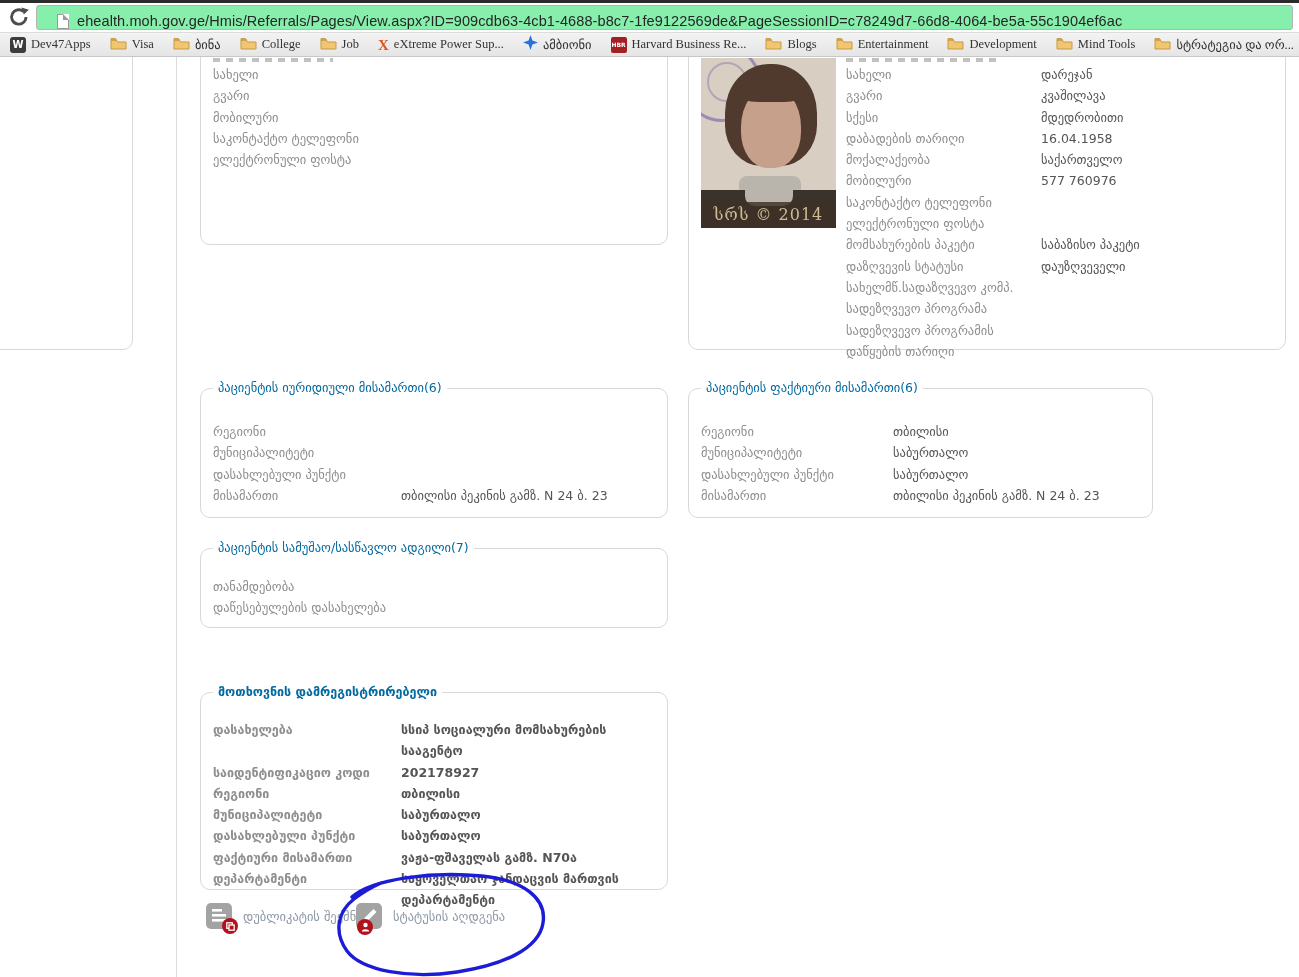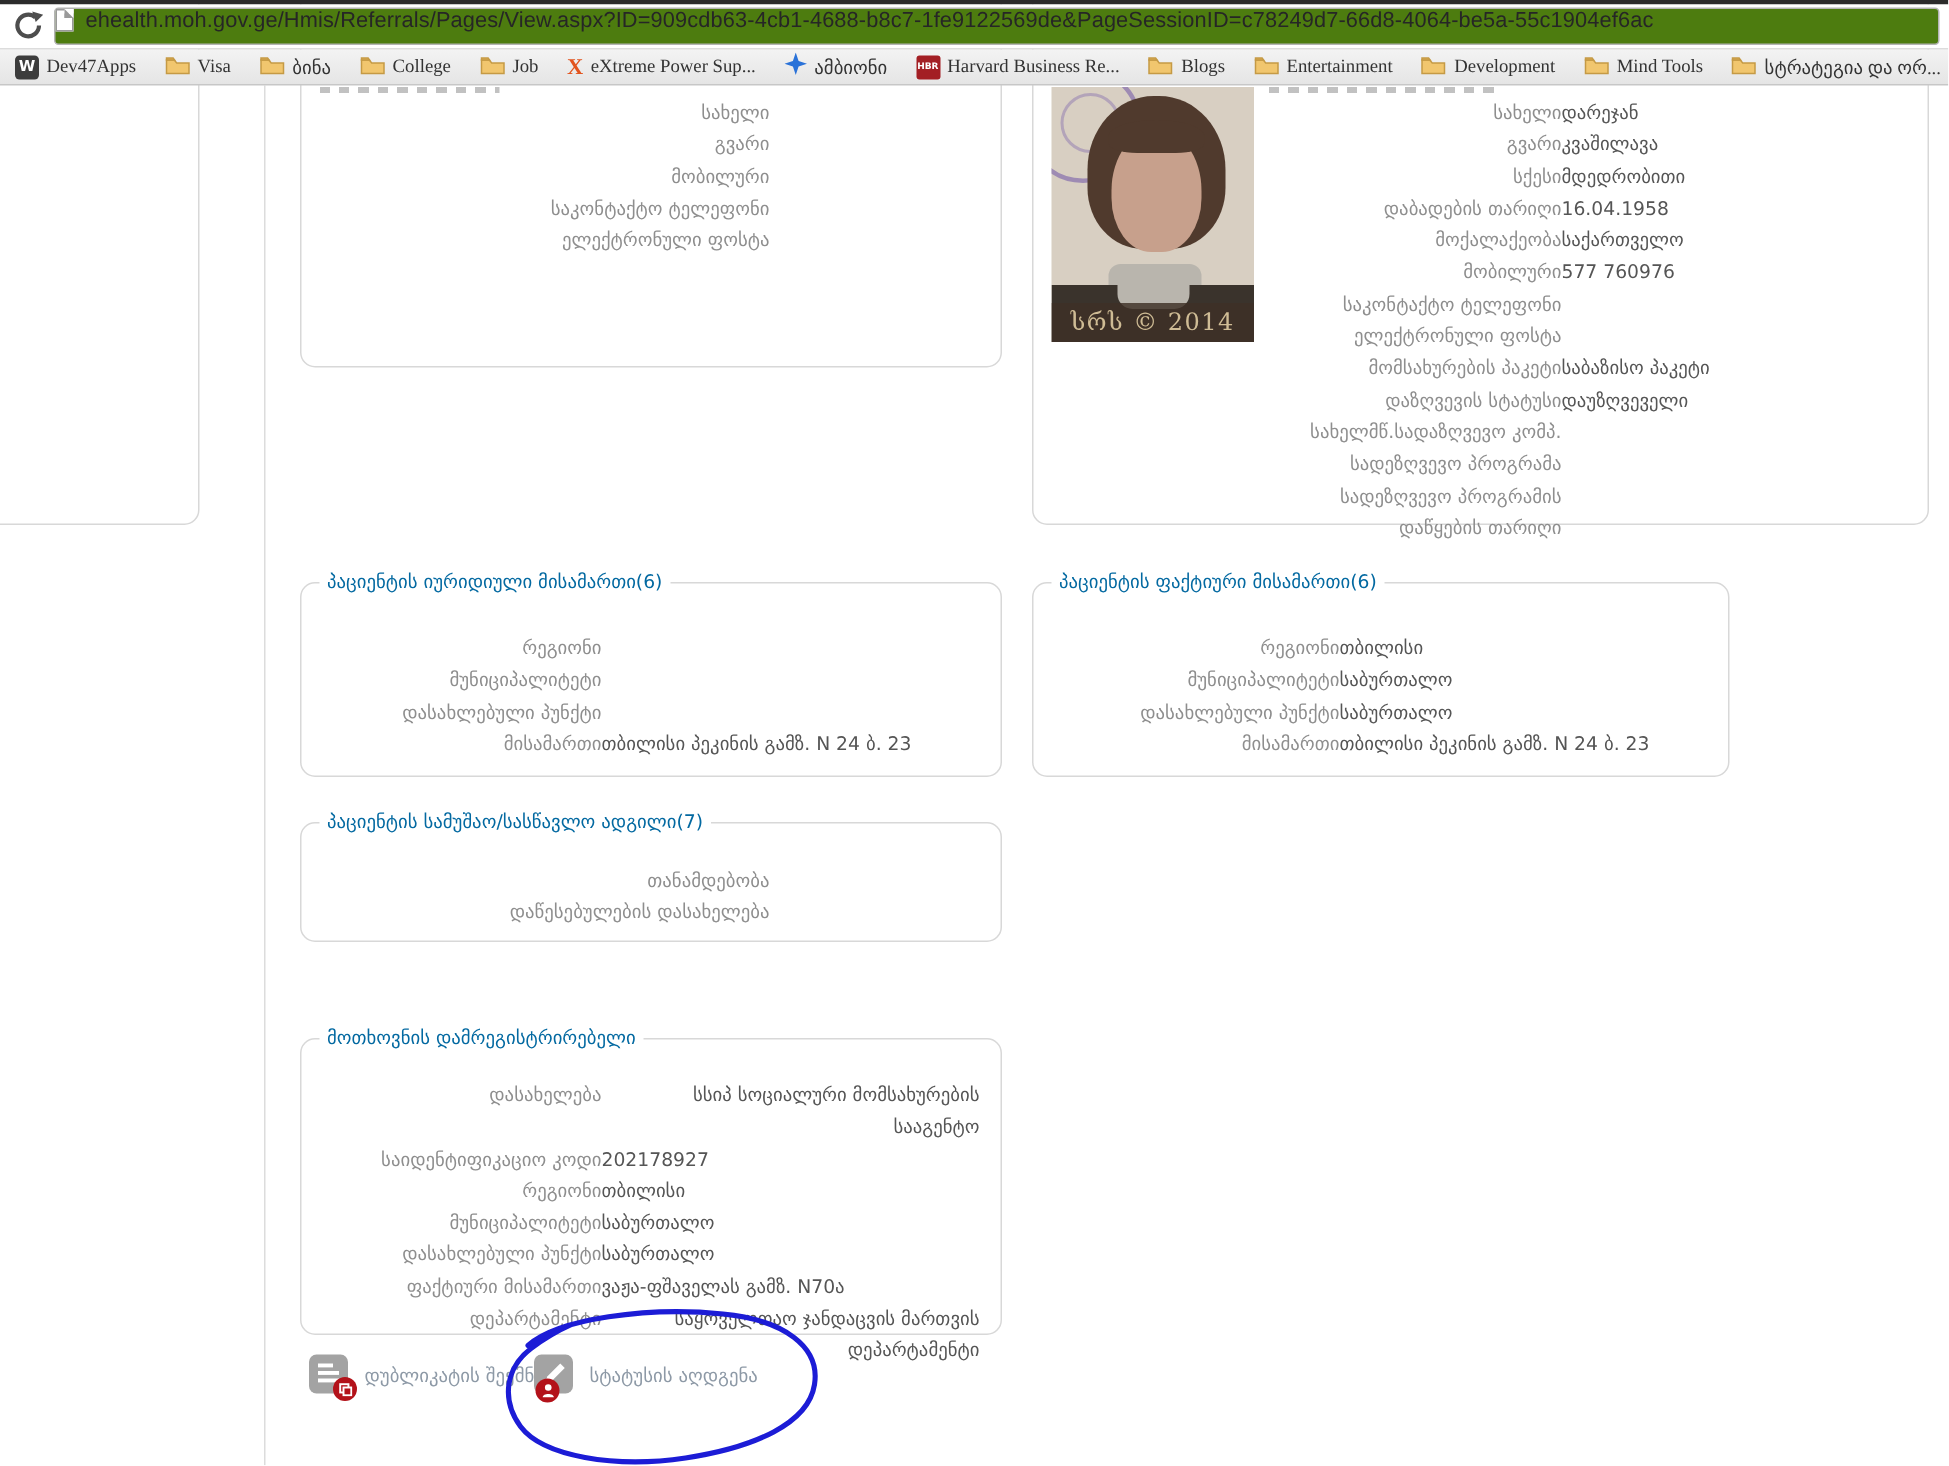--- a/index.html
+++ b/index.html
@@ -7,22 +7,22 @@
   #screen {
     position:relative; width:1299px; height:977px; overflow:hidden;
     background:#fff; font-family:"DejaVu Sans", sans-serif;
   }
   
   #window-edge { position:absolute; left:0; top:0; width:100%; height:3px; background:#2b2b2b; z-index:12; }
   #toolbar { position:absolute; left:0; top:3px; width:100%; height:29px; background:#fff; z-index:12; }
   #reload-btn { position:absolute; left:7px; top:2px; width:24px; height:24px; cursor:pointer; }
   #urlbar {
     position:absolute; left:36px; top:2px; width:1257px; height:25px;
-    border:1px solid #b4b4b4; border-radius:3px; background:#4d7c0f;
-    display:flex; align-items:flex-start; padding:0 0;
+    border:1px solid #b4b4b4; border-radius:3px; background:#86efac;
+    display:flex; align-items:flex-end; padding:0 20px;
     font-family:"Liberation Sans", sans-serif;
   }
   #page-icon { width:12px; height:15px; border:1px solid #9a9a9a; background:#fff; position:relative; margin-right:8px; flex:0 0 auto; }
   #page-icon:after { content:""; position:absolute; right:-1px; top:-1px; border:3px solid #fff; border-left-color:#9a9a9a; border-bottom-color:#9a9a9a; }
   #url-text { font-size:14.5px; color:#262626; white-space:nowrap; overflow:hidden; letter-spacing:0.1px; }
   #bookmarks-bar {
     position:absolute; left:0; top:32px; width:100%; height:25px; z-index:12;
     background:linear-gradient(#f3f3f3,#e5e5e5); border-top:1px solid #dcdcdc; border-bottom:1px solid #c7c7c7;
     display:flex; align-items:center; padding-left:10px; gap:19px; overflow:hidden;
   }
@@ -30,21 +30,21 @@
   .bm-label { font-size:12.5px; color:#333; font-family:Liberation Serif, serif; white-space:nowrap; }
   .w-badge { width:16px; height:16px; background:#3c3c3c; border-radius:3px; color:#fff; font-size:10px; font-weight:bold; text-align:center; line-height:16px; }
   .hbr-badge { width:16px; height:16px; background:#a31f24; border-radius:2px; color:#fff; font-size:6px; font-weight:bold; text-align:center; line-height:16px; letter-spacing:0; }
   .x-logo { color:#e2541e; font-weight:bold; font-size:15px; line-height:16px; font-family:"Liberation Serif",serif; }
   
   .panel { position:absolute; background:#fff; border:1px solid #d8d8d8; border-radius:10px; }
   .legend { position:absolute; top:-9px; left:12px; background:#fff; padding:0 5px; font-size:12.5px; color:#0369a1; white-space:nowrap; }
   .frow { line-height:21.3px; font-size:12.5px; display:flex; align-items:flex-start; }
   .flabel { color:#8e8e8e; flex:0 0 auto; }
   .fvalue { color:#555; }
-  .rows { position:absolute;text-align:right; }
+  .rows { position:absolute; }
   .remnant { position:absolute; height:4px; opacity:.55;
     background:repeating-linear-gradient(90deg,#8f8f8f 0 7px, transparent 7px 13px); }
   
   #rows-personal .flabel { width:300px; }
   #rows-patient .flabel { width:195px; }
   #rows-patient .fvalue { max-width:230px; }
   #rows-legal .flabel, #rows-registrar .flabel { width:188px; }
   #rows-actual .flabel { width:192px; }
   #rows-work .flabel { width:300px; }
   #rows-registrar .fvalue { max-width:252px; }
@@ -223,21 +223,21 @@
           <span class="flabel">თანამდებობა</span>
           <span class="fvalue"></span>
         </div>
         <div class="frow">
           <span class="flabel">დაწესებულების დასახელება</span>
           <span class="fvalue"></span>
         </div>
       </div>
   </div>
 
-  <div class="panel" style="left:200px; top:692px; width:468px; height:198px;">
+  <div class="panel" style="left:200px; top:692px; width:468px; height:198px;font-weight:bold;">
     <span class="legend">მოთხოვნის დამრეგისტრირებელი</span>
     <div class="rows" id="rows-registrar" style="left:12px; top:26px; width:445px;">
         <div class="frow">
           <span class="flabel">დასახელება</span>
           <span class="fvalue">სსიპ სოციალური მომსახურების სააგენტო</span>
         </div>
         <div class="frow">
           <span class="flabel">საიდენტიფიკაციო კოდი</span>
           <span class="fvalue">202178927</span>
         </div>

